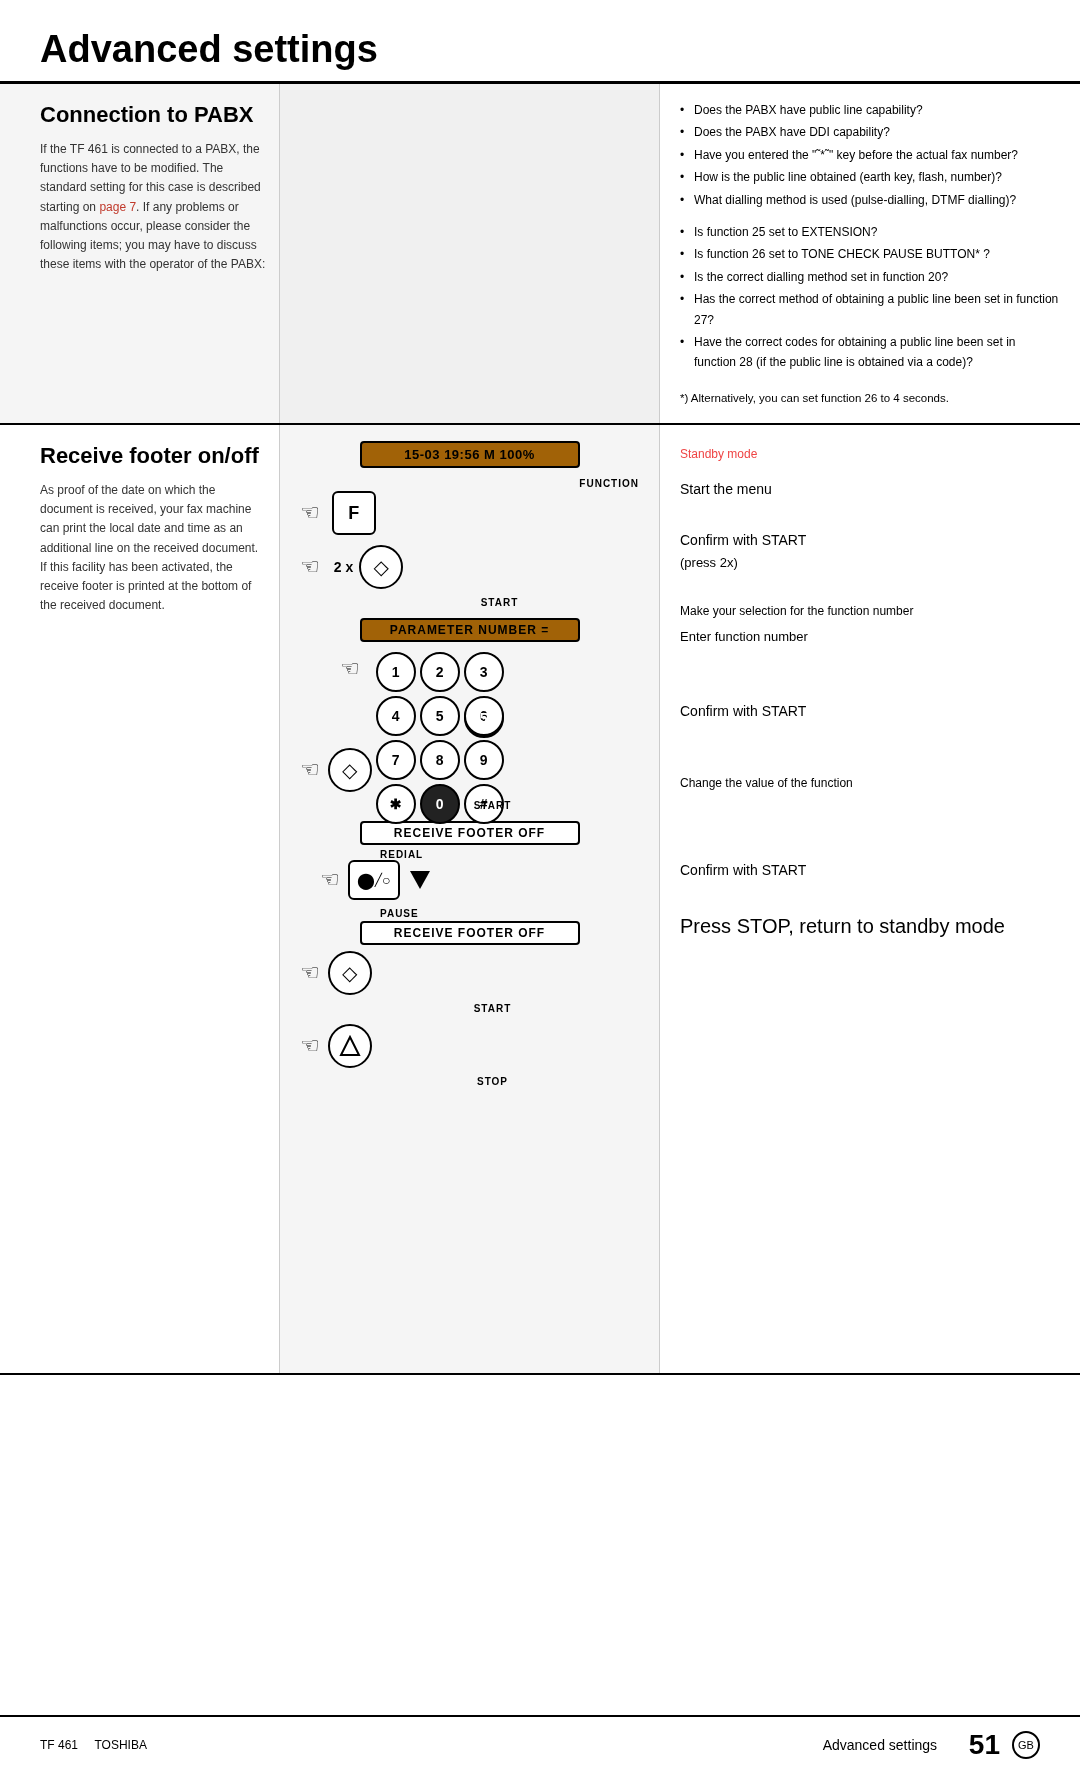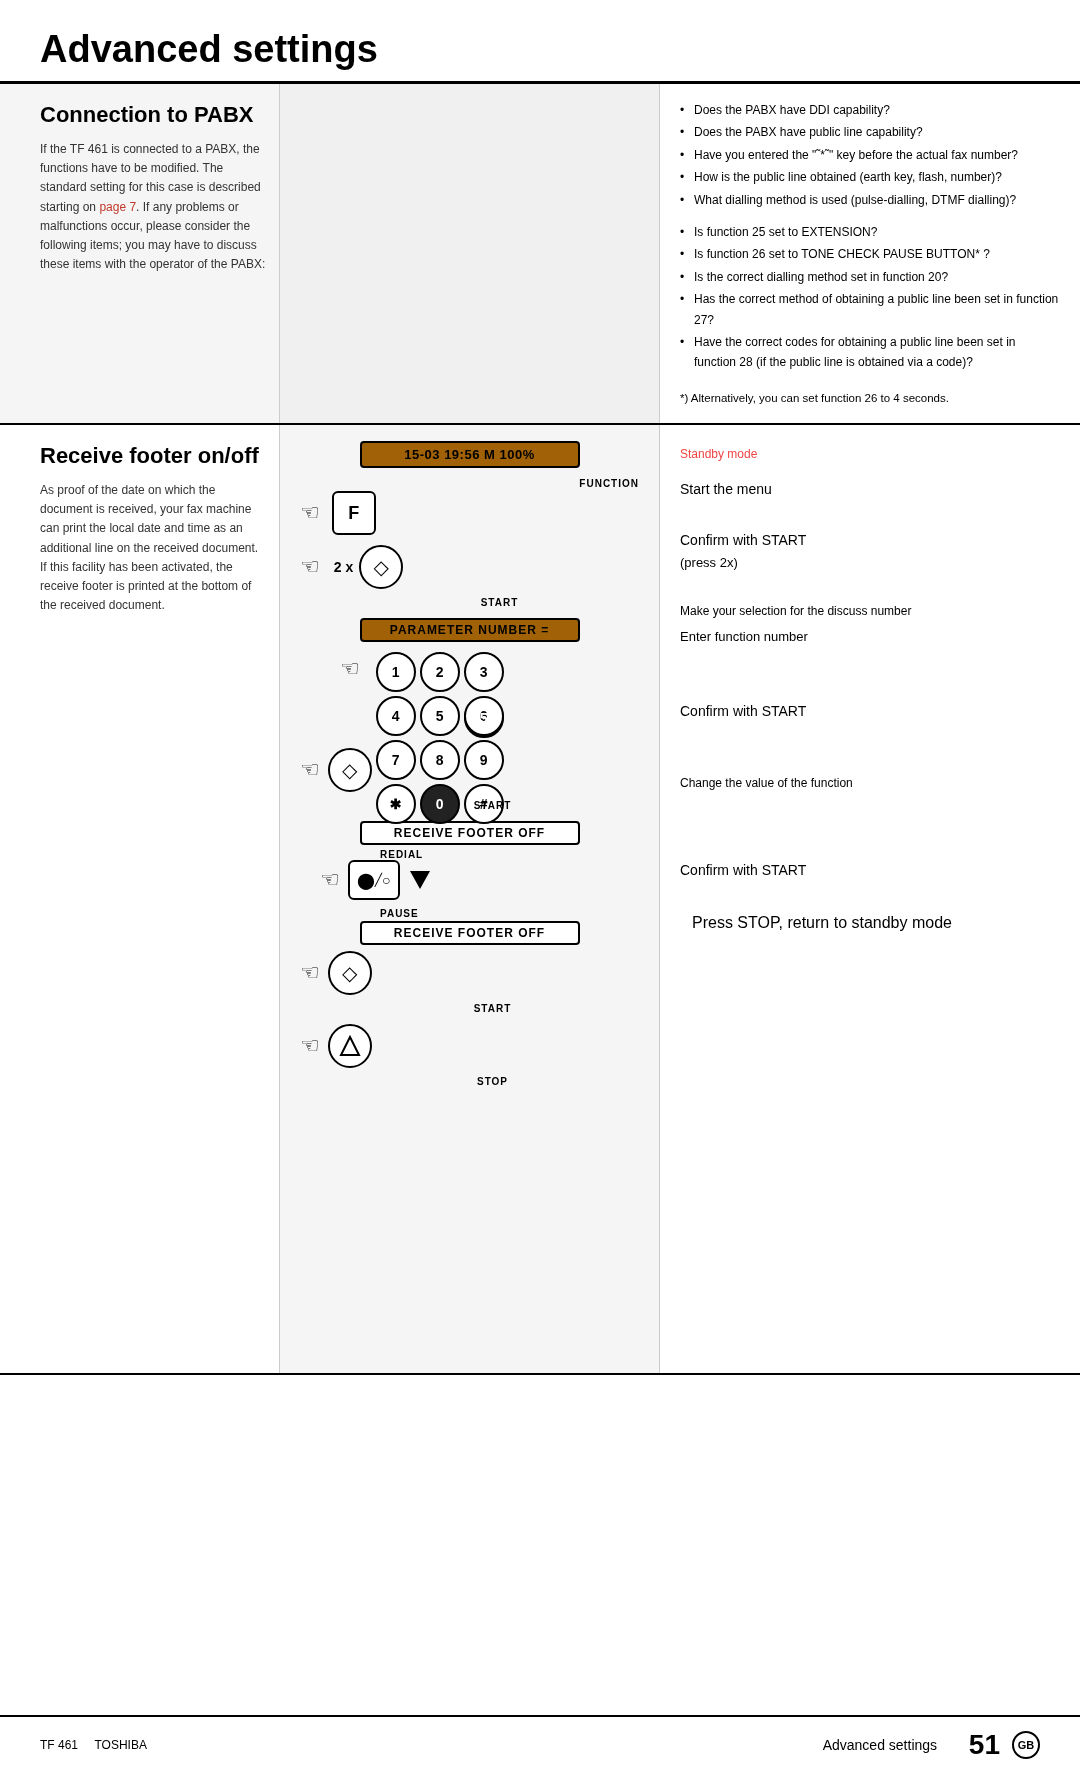--- a/index.html
+++ b/index.html
@@ -279,21 +279,21 @@
 
     .gb-badge {
       border: 2px solid #000;
       border-radius: 50%;
       width: 28px;
       height: 28px;
       display: flex;
       align-items: center;
       justify-content: center;
       font-size: 11px;
-      font-weight: bold;
+      font-weight: normal;
     }
 
     .step-block {
       margin-bottom: 10px;
     }
 
     .right-desc {
       font-size: 13px;
       line-height: 1.6;
       margin-bottom: 14px;
@@ -351,22 +351,22 @@
         <div class="section-text">
           If the TF 461 is connected to a PABX, the functions have to be modified. The standard setting for this case is described starting on <span class="page-ref">page 7</span>. If any problems or malfunctions occur, please consider the following items; you may have to discuss these items with the operator of the PABX:
         </div>
       </div>
 
       <div class="middle-col pabx-middle" style="background:#f0f0f0;">
       </div>
 
       <div class="right-col">
         <ul class="bullet-list">
+          <li>Does the PABX have public line capability?</li>
           <li>Does the PABX have DDI capability?</li>
-          <li>Does the PABX have public line capability?</li>
           <li>Have you entered the "˜*˜" key before the actual fax number?</li>
           <li>How is the public line obtained (earth key, flash, number)?</li>
           <li>What dialling method is used (pulse-dialling, DTMF dialling)?</li>
         </ul>
         <div style="height:10px;"></div>
         <ul class="bullet-list">
           <li>Is function 25 set to EXTENSION?</li>
           <li>Is function 26 set to TONE CHECK PAUSE BUTTON* ?</li>
           <li>Is the correct dialling method set in function 20?</li>
           <li>Has the correct method of obtaining a public line been set in function 27?</li>
@@ -480,32 +480,32 @@
 
       </div>
 
       <div class="right-col" style="padding-top:20px;">
 
         <div class="right-desc" style="font-size:12px; color:#ef4444;">Standby mode</div>
         <div class="right-desc" style="font-size:14px; font-weight:normal; margin-bottom:28px;">Start the menu</div>
 
         <div class="right-desc" style="font-size:14px; margin-bottom:28px;">Confirm with START<br><span style="font-size:13px;">(press 2x)</span></div>
 
-        <div class="right-desc-small" style="margin-bottom:6px;">Make your selection for the discuss number</div>
+        <div class="right-desc-small" style="margin-bottom:6px;">Make your selection for the function number</div>
         <div class="right-desc" style="font-size:13px; margin-bottom:52px;">Enter function number</div>
 
         <div class="right-desc" style="font-size:14px; margin-bottom:52px;">Confirm with START</div>
 
         <div class="right-desc-small" style="margin-bottom:6px;">Change the value of the function</div>
 
         <div style="height:60px;"></div>
 
         <div class="right-desc" style="font-size:14px; margin-bottom:28px;">Confirm with START</div>
 
-        <div class="right-desc" style="font-size:16px;margin-left:12px;">Press STOP, return to standby mode</div>
+        <div class="right-desc" style="font-size:20px;">Press STOP, return to standby mode</div>
 
       </div>
     </div>
 
   </div>
 
   <div class="page-footer">
     <div>
       <span>TF 461</span>
       &nbsp;&nbsp;&nbsp;

